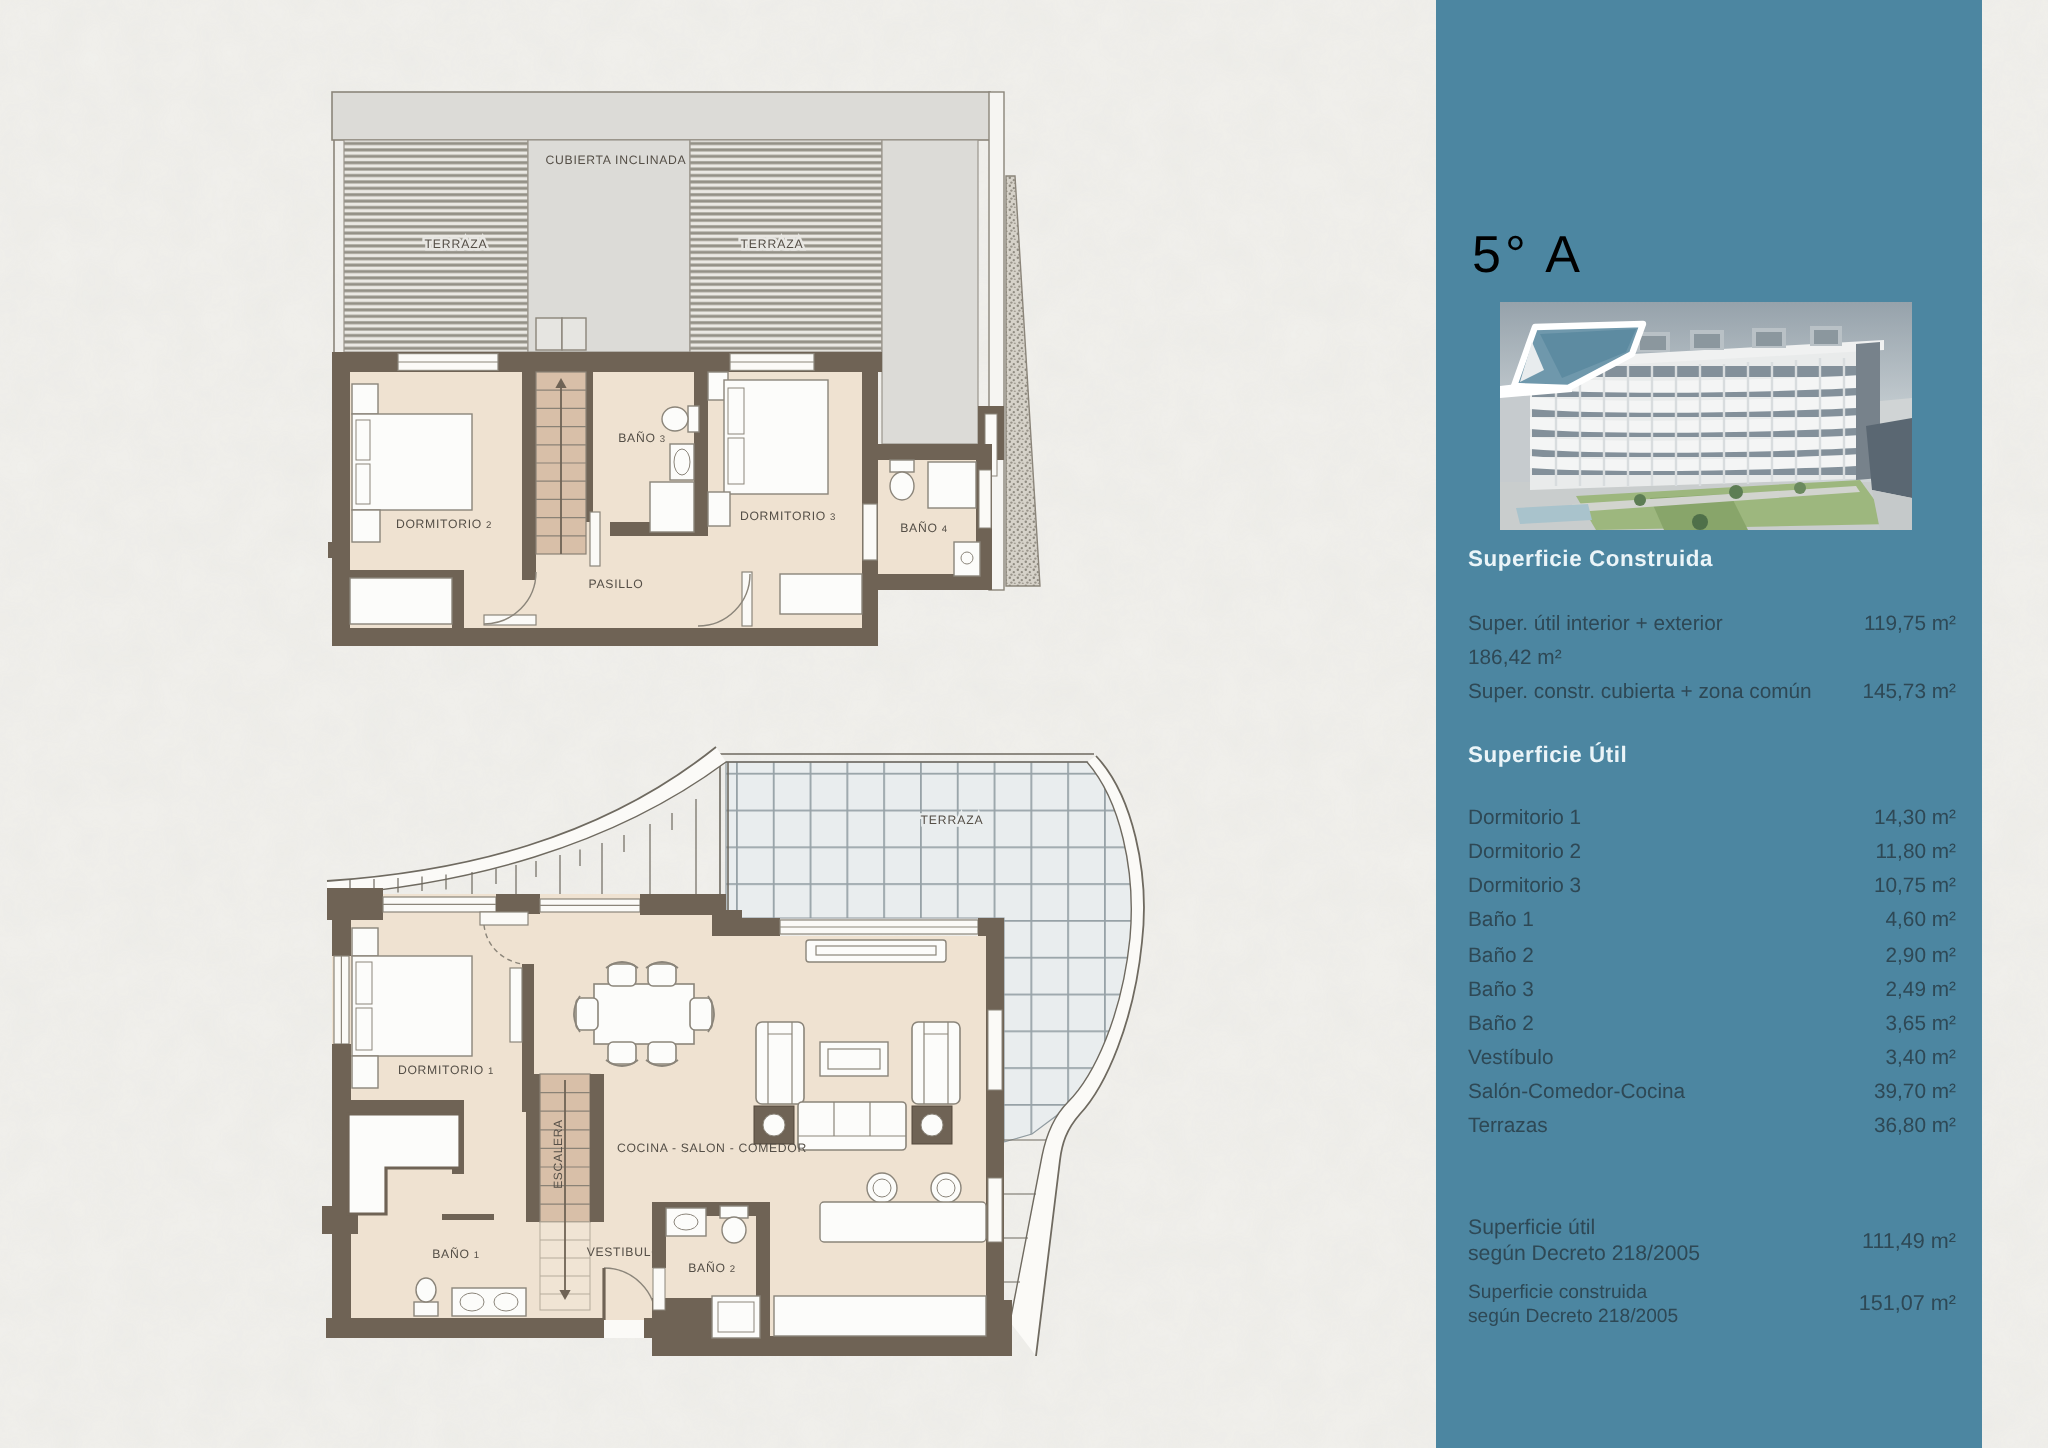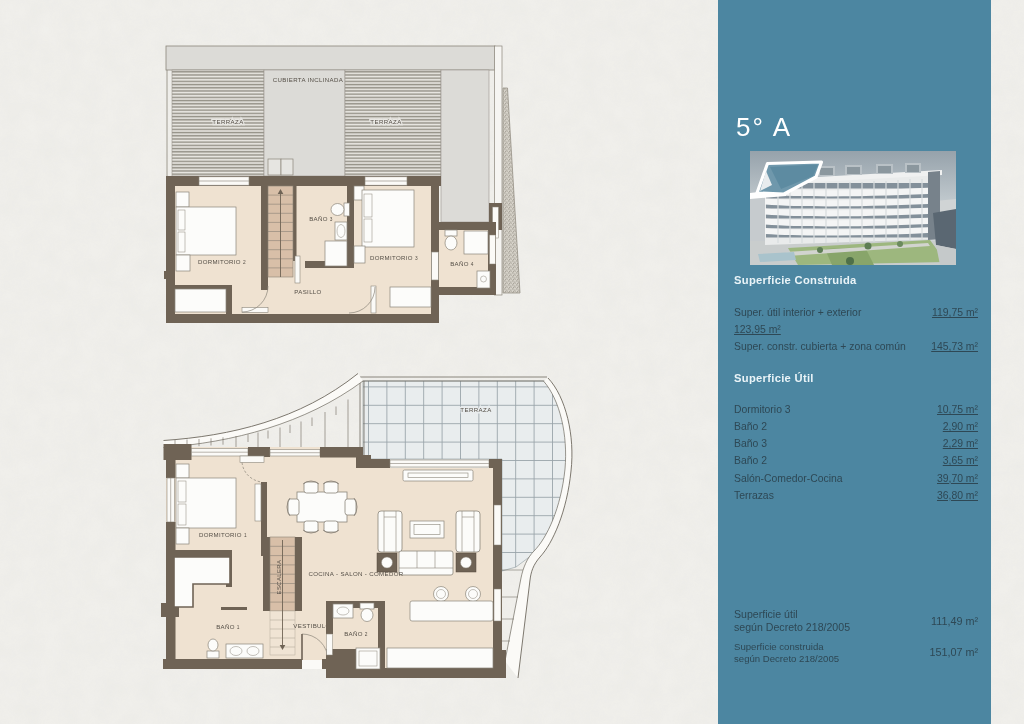--- a/index.html
+++ b/index.html
@@ -1,23 +1,23 @@
 <!DOCTYPE html>
 <html><head>
 <meta charset="utf-8">
 <style>
   html,body{margin:0;padding:0;width:1024px;height:724px;overflow:hidden;
     font-family:"Liberation Sans",sans-serif;}
   .page{position:absolute;left:0;top:0;width:1024px;height:724px;background:#f1f0ec;}
   .sidebar{position:absolute;left:718px;top:0;width:273px;height:724px;background:#4c86a1;}
-  .sb-title{position:absolute;left:18px;top:112px;font-size:26px;letter-spacing:2px;color:#ffffff;font-weight:400;}
+  .sb-title{position:absolute;left:18px;top:112px;font-size:26px;letter-spacing:2px;color:#000000;font-weight:400;}
   .sb-h{position:absolute;left:16px;font-size:11.2px;font-weight:bold;color:#eaf4f8;letter-spacing:.3px;}
   .rows{position:absolute;left:16px;width:244px;}
   .row{display:flex;justify-content:space-between;font-size:10.4px;color:#2e4855;white-space:nowrap;}
-  .row .v{white-space:nowrap;text-decoration:underline;}
+  .row .v{white-space:nowrap;}
   .drow{position:absolute;left:16px;width:244px;display:flex;justify-content:space-between;color:#2e4855;}
 </style>
 </head>
 <body>
 
 <div class="page"></div>
 
 <svg style="position:absolute;left:0;top:0" width="1024" height="724">
   <filter id="grain">
       <feTurbulence type="fractalNoise" baseFrequency="0.05" numOctaves="4" result="n"></feTurbulence>
@@ -434,46 +434,62 @@
   </svg>
 
   <div class="sb-h" style="top:274px">Superficie Construida</div>
 
   <div class="rows" style="top:307px">
     <div class="row" style="height:17.1px">
         <span>Super. útil interior + exterior</span>
         <span class="v">119,75 m²</span>
       </div>
     <div class="row" style="height:17.1px">
-        <span class="v">123,95 m²</span>
+        <span class="v">186,42 m²</span>
       </div>
     <div class="row" style="height:17.1px">
         <span>Super. constr. cubierta + zona común</span>
         <span class="v">145,73 m²</span>
       </div>
   </div>
 
   <div class="sb-h" style="top:372px">Superficie Útil</div>
 
   <div class="rows" style="top:404px">
     <div class="row" style="height:17.15px">
+        <span>Dormitorio 1</span>
+        <span class="v">14,30 m²</span>
+      </div>
+    <div class="row" style="height:17.15px">
+        <span>Dormitorio 2</span>
+        <span class="v">11,80 m²</span>
+      </div>
+    <div class="row" style="height:17.15px">
         <span>Dormitorio 3</span>
         <span class="v">10,75 m²</span>
       </div>
     <div class="row" style="height:17.15px">
+        <span>Baño 1</span>
+        <span class="v">4,60 m²</span>
+      </div>
+    <div class="row" style="height:17.15px">
         <span>Baño 2</span>
         <span class="v">2,90 m²</span>
       </div>
     <div class="row" style="height:17.15px">
         <span>Baño 3</span>
-        <span class="v">2,29 m²</span>
+        <span class="v">2,49 m²</span>
       </div>
     <div class="row" style="height:17.15px">
         <span>Baño 2</span>
         <span class="v">3,65 m²</span>
+      </div>
+    <div class="row" style="height:17.15px">
+        <span>Vestíbulo</span>
+        <span class="v">3,40 m²</span>
       </div>
     <div class="row" style="height:17.15px">
         <span>Salón-Comedor-Cocina</span>
         <span class="v">39,70 m²</span>
       </div>
     <div class="row" style="height:17.15px">
         <span>Terrazas</span>
         <span class="v">36,80 m²</span>
       </div>
   </div>

